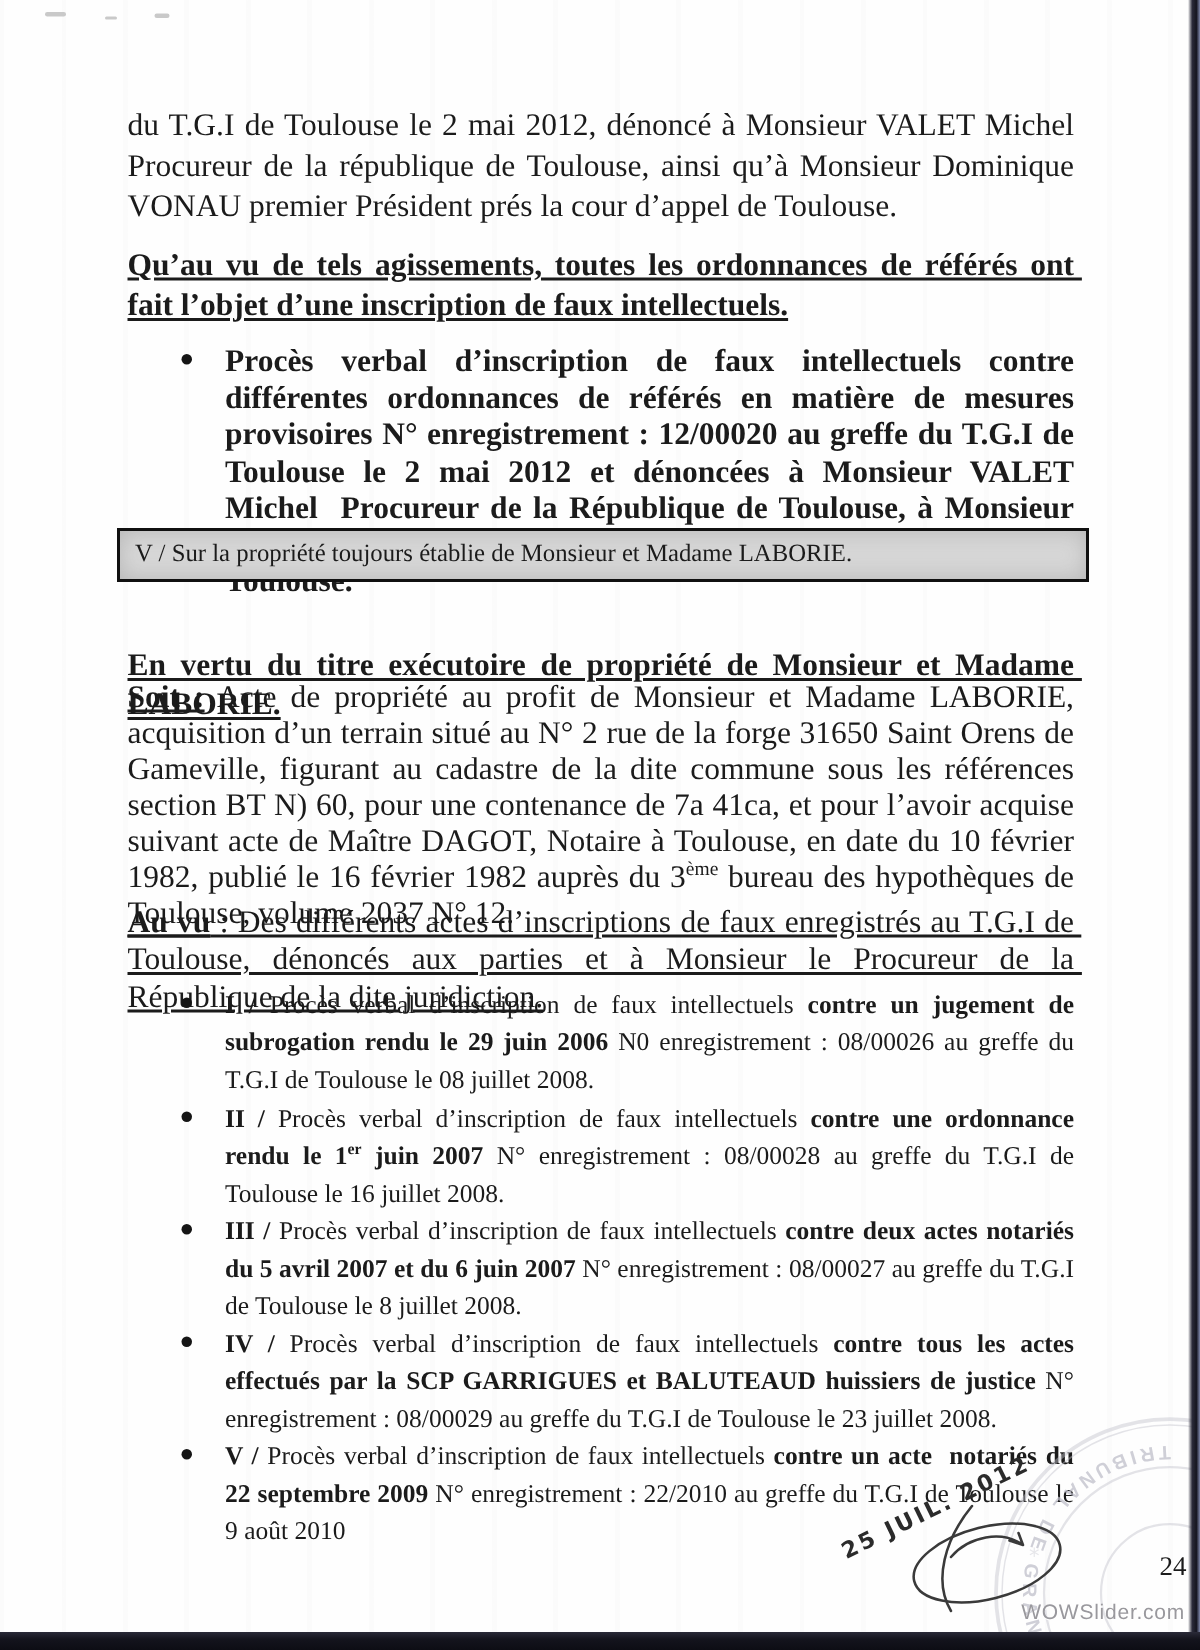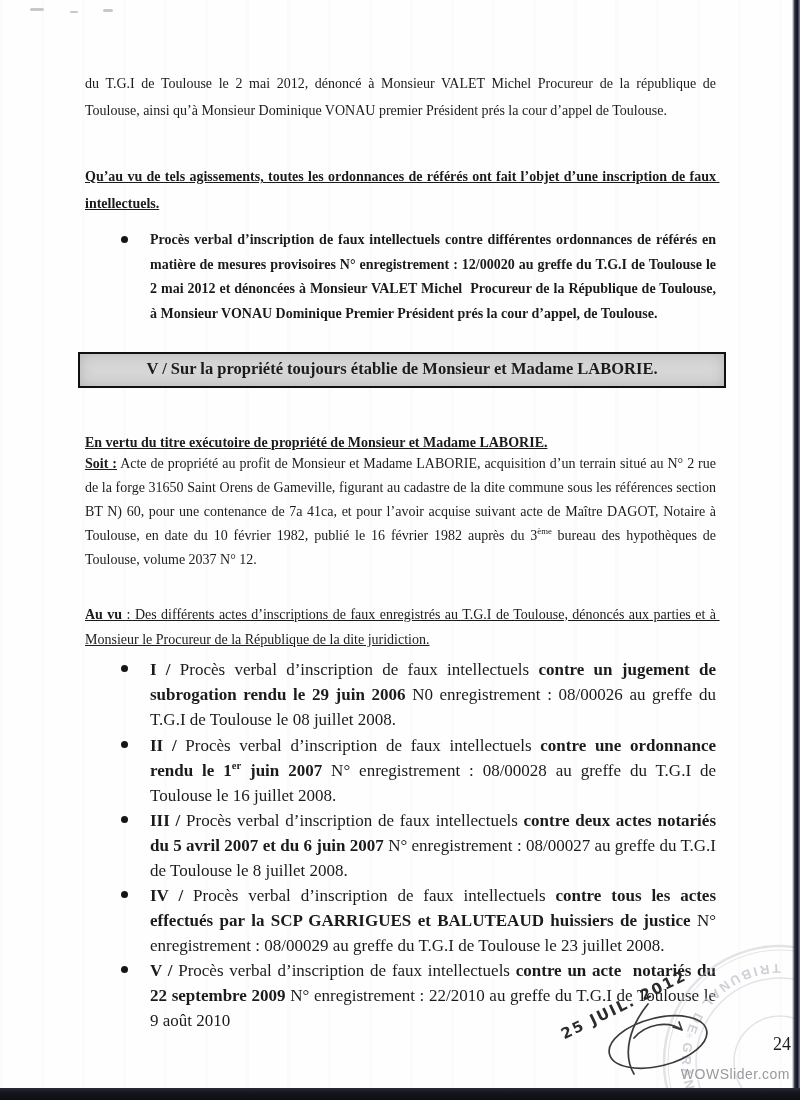--- a/index.html
+++ b/index.html
@@ -11,36 +11,36 @@
     background: #fefefe; overflow: hidden; color: #1b1b1b;
   }
   
   #paper::before {
     content: ""; position: absolute; inset: 0; pointer-events: none;
     background: repeating-linear-gradient(90deg,
       rgba(0,0,0,0.012) 0px, rgba(0,0,0,0.012) 3px,
       rgba(0,0,0,0) 3px, rgba(0,0,0,0) 41px);
   }
 
-  .block { position: absolute; font-size: 14px; text-align: justify; white-space: pre-wrap; }
+  .block { position: absolute; font-size: 21px; text-align: justify; white-space: pre-wrap; }
   .b { font-weight: bold; margin-top: 44px; }
   .u { text-decoration: underline; }
   sup { font-size: 0.62em; line-height: 0; }
 
   .para-intro        { top: 70px;  left: 85px; width: 631px; line-height: 27px; }
   .head-agissements  { top: 163px; left: 85px; width: 631px; line-height: 27px; }
   .bullet-main-text  { top: 228px; left: 150px; width: 566px; line-height: 24.5px; }
 
   .dot { position: absolute; width: 7px; height: 7px; border-radius: 50%; background: #151515; }
 
   .section-box {
     top: 352px; left: 78px; width: 648px;
     border: 2px solid #101010; background: #d7d7d7;
-    padding: 4px 10px 6px 10px; text-align: center;
-    font-weight: bold; font-size: 16.5px; line-height: 22px;
+    padding: 4px 10px 6px 10px; text-align: left;
+    font-weight: normal; font-size: 16.5px; line-height: 22px;
     box-shadow: inset 0 0 14px rgba(120,120,120,0.35);
     white-space: normal;
   }
 
   .head-envertu { top: 430px; left: 85px; width: 631px; line-height: 26px; }
   .para-soit    { top: 452px; left: 85px; width: 631px; line-height: 24px; }
   .para-auvu    { top: 602px; left: 85px; width: 631px; line-height: 25px; text-decoration: underline; }
 
   .li-text { position: absolute; left: 150px; width: 566px; font-size: 17px;
              line-height: 25px; text-align: justify; white-space: pre-wrap; }

